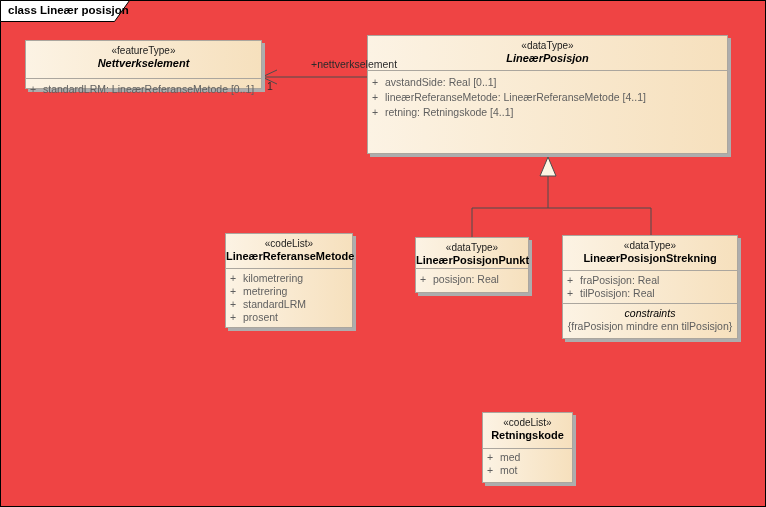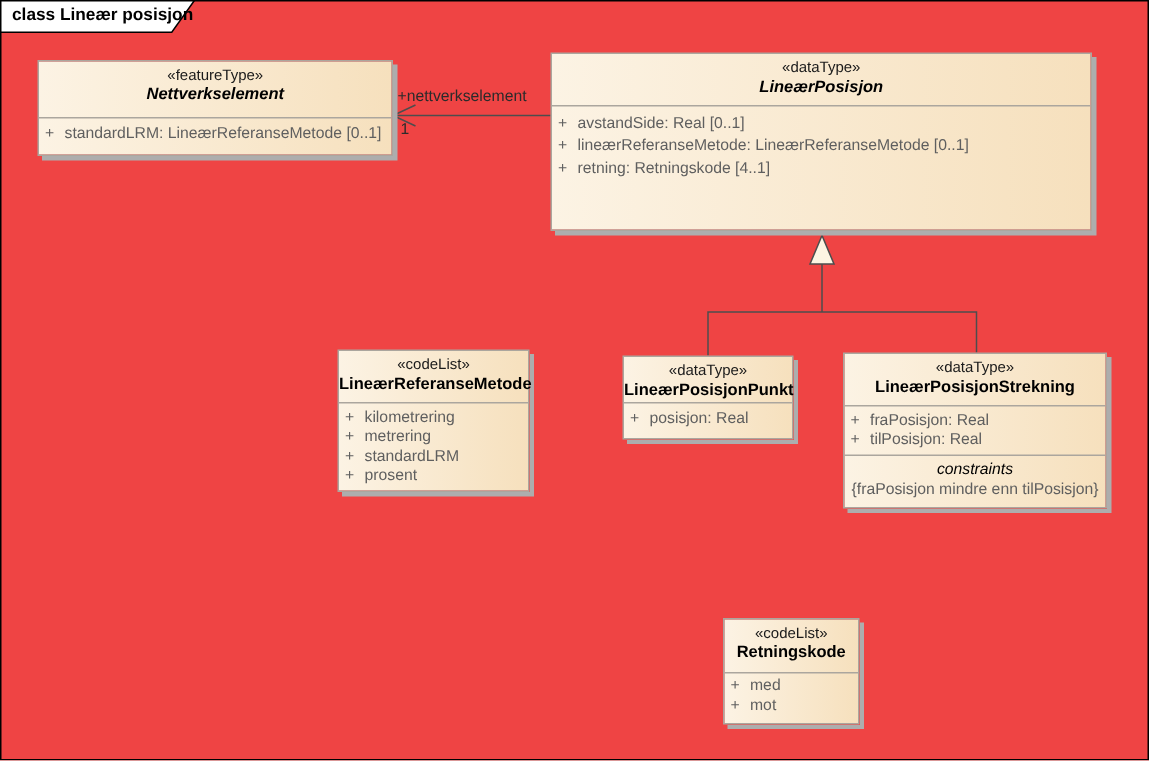--- a/index.html
+++ b/index.html
@@ -23,21 +23,21 @@
   .stereo { font-size:10px; color:#1a1a1a; padding-top:4px; }
   .cname  { font-size:11px; font-weight:bold; color:#000; margin-top:1px; }
   .abstract .cname { font-style:italic; }
 
   .attrs { box-sizing:border-box; }
   .row { display:flex; font-size:10.5px; color:#5f5f5f; }
   .vis { width:17px; padding-left:4px; box-sizing:border-box; }
   .txt { flex:1; white-space:nowrap; }
 
   
-  #box-nettverkselement { left:25px;  top:40px;  width:237px; height:64px; }
+  #box-nettverkselement { left:25px;  top:40px;  width:237px; height:49px; }
   #box-nettverkselement .hdr { height:38px; }
   #box-nettverkselement .row { line-height:13px; }
   #box-nettverkselement .attrs { padding-top:4px; }
 
   #box-linearposisjon { left:367px; top:35px; width:361px; height:119px; }
   #box-linearposisjon .hdr { height:35px; }
   #box-linearposisjon .row { line-height:15px; }
   #box-linearposisjon .attrs { padding-top:4px; }
 
   #box-linearreferansemetode { left:225px; top:233px; width:128px; height:95px; }
@@ -57,21 +57,21 @@
   .constraints { text-align:center; padding-top:3px; }
   .constraints-label { font-size:10.5px; font-weight:normal; font-style:italic; color:#000; line-height:13px; }
   .constraint-text { font-size:10.5px; color:#5f5f5f; line-height:13px; white-space:nowrap; }
 
   #box-retningskode { left:482px; top:412px; width:91px; height:71px; }
   #box-retningskode .hdr { height:36px; }
   #box-retningskode .row { line-height:13px; }
   #box-retningskode .attrs { padding-top:2px; }
 
   .edge-label { position:absolute; font-size:10.5px; color:#2b2b2b; white-space:nowrap; }
-  #assoc-role { left:265px; top:58px; }
+  #assoc-role { left:265px; top:58px;padding-left:46px; }
   #assoc-mult { left:267px; top:80px; }
 </style>
 </head>
 <body>
 
 <div class="canvas">
 
   <svg class="overlay" viewBox="0 0 766 507" xmlns="http://www.w3.org/2000/svg">
     <rect x="0.5" y="0.5" width="765" height="506" fill="none" stroke="#000000" stroke-width="1"></rect>
     <path d="M0.5,0.5 H129.5 L114.5,21.5 H0.5 Z" fill="#ffffff" stroke="#000000" stroke-width="1"></path>
@@ -108,21 +108,21 @@
       <div class="stereo">«dataType»</div>
       <div class="cname">LineærPosisjon</div>
     </div>
     <div class="attrs">
       <div class="row">
         <span class="vis">+</span>
         <span class="txt">avstandSide: Real [0..1]</span>
       </div>
       <div class="row">
         <span class="vis">+</span>
-        <span class="txt">lineærReferanseMetode: LineærReferanseMetode [0..1]</span>
+        <span class="txt">lineærReferanseMetode: LineærReferanseMetode [4..1]</span>
       </div>
       <div class="row">
         <span class="vis">+</span>
         <span class="txt">retning: Retningskode [4..1]</span>
       </div>
     </div>
   </div>
 
   <div class="uml-box" id="box-linearreferansemetode">
     <div class="hdr">

